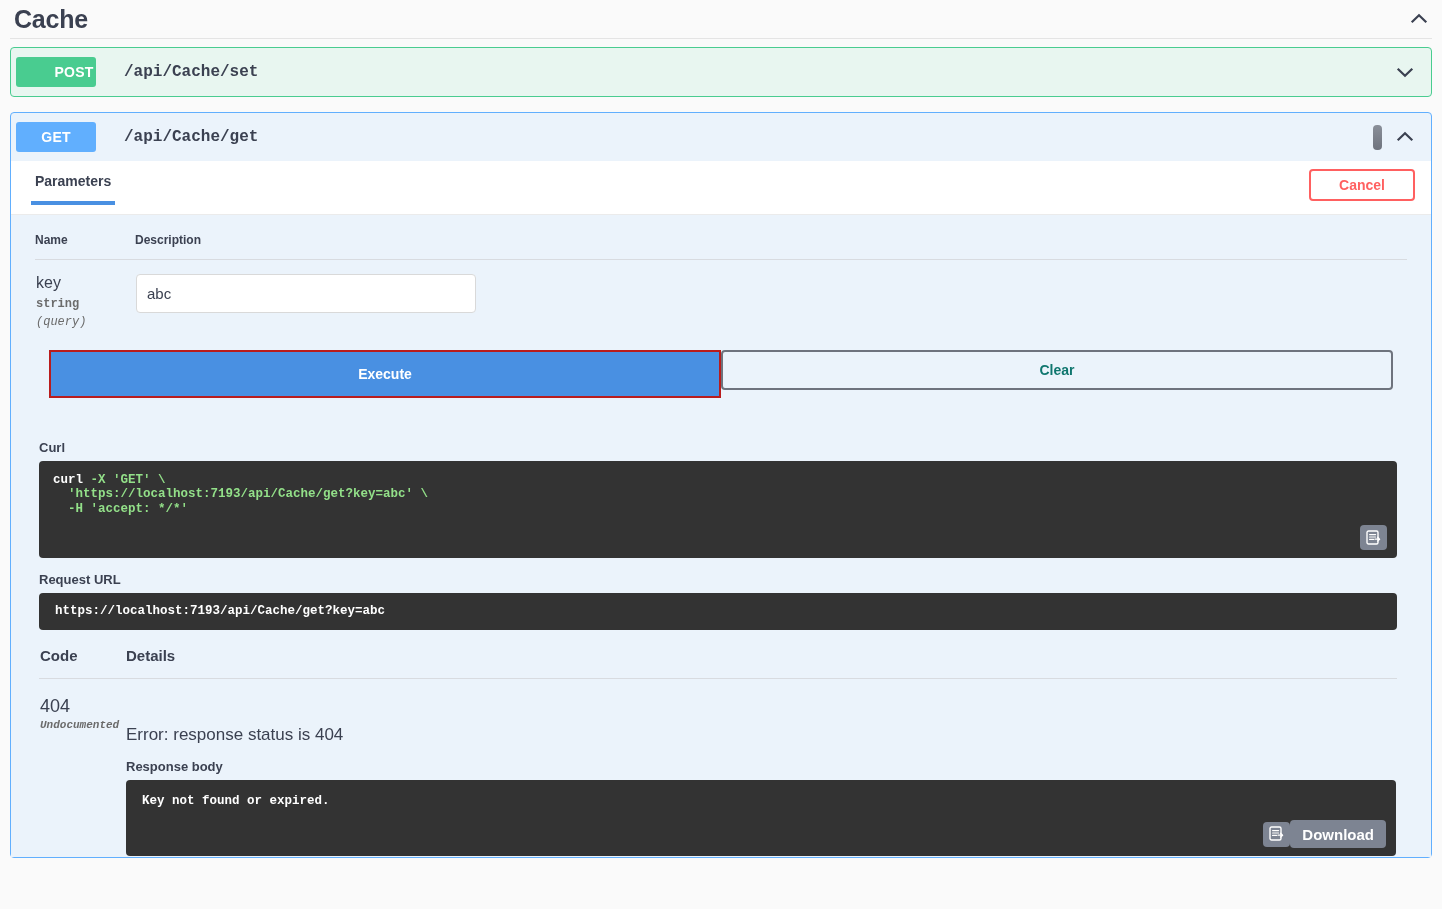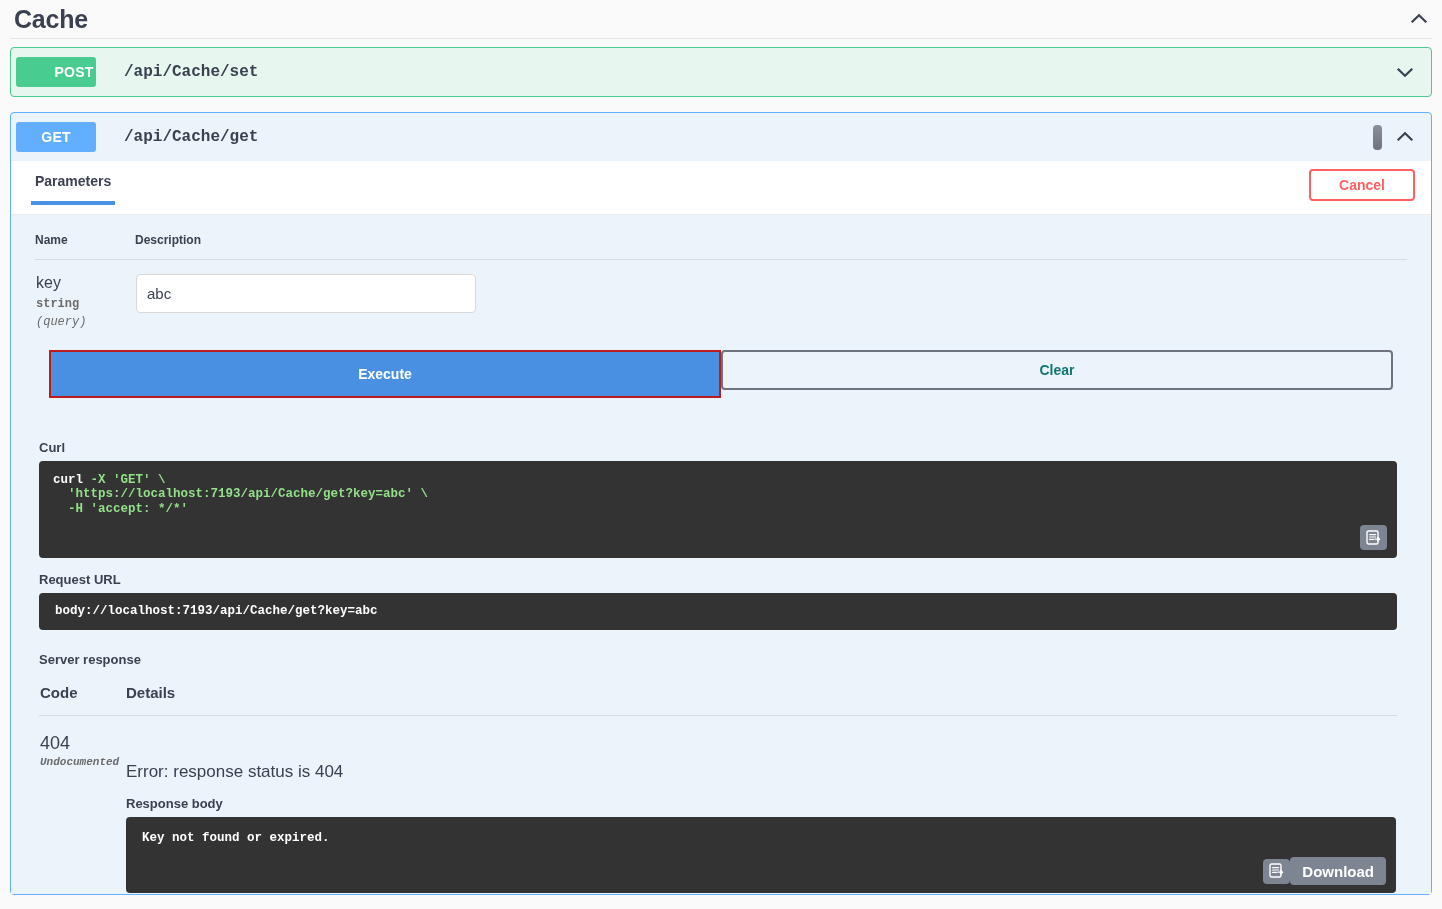--- a/index.html
+++ b/index.html
@@ -293,23 +293,22 @@
               <svg width="15" height="16" viewBox="0 0 15 16" aria-hidden="true">
                 <rect x="1" y="1" width="11" height="13" rx="1.5" fill="none" stroke="#fff" stroke-width="1.4"></rect>
                 <path d="M3.6 4.6h6M3.6 7h6M3.6 9.4h4" stroke="#fff" stroke-width="1.2" stroke-linecap="round"></path>
                 <path d="M9 9.2h4.4M11.6 7.3l2 1.9-2 1.9" fill="none" stroke="#fff" stroke-width="1.3" stroke-linecap="round" stroke-linejoin="round"></path>
               </svg>
             </button>
           </div>
         </div>
 
         <div class="section-label" style="margin-top:14px;">Request URL</div>
-        <div class="code-block url">body://localhost:7193/api/Cache/get?key=abc</div>
-
-        <div class="srv-label">Server response</div>
+        <div class="code-block url">https://localhost:7193/api/Cache/get?key=abc</div>
+
 
         <table class="resp">
           <thead>
             <tr>
               <th class="c-code">Code</th>
               <th>Details</th>
             </tr>
           </thead>
           <tbody>
             <tr>

